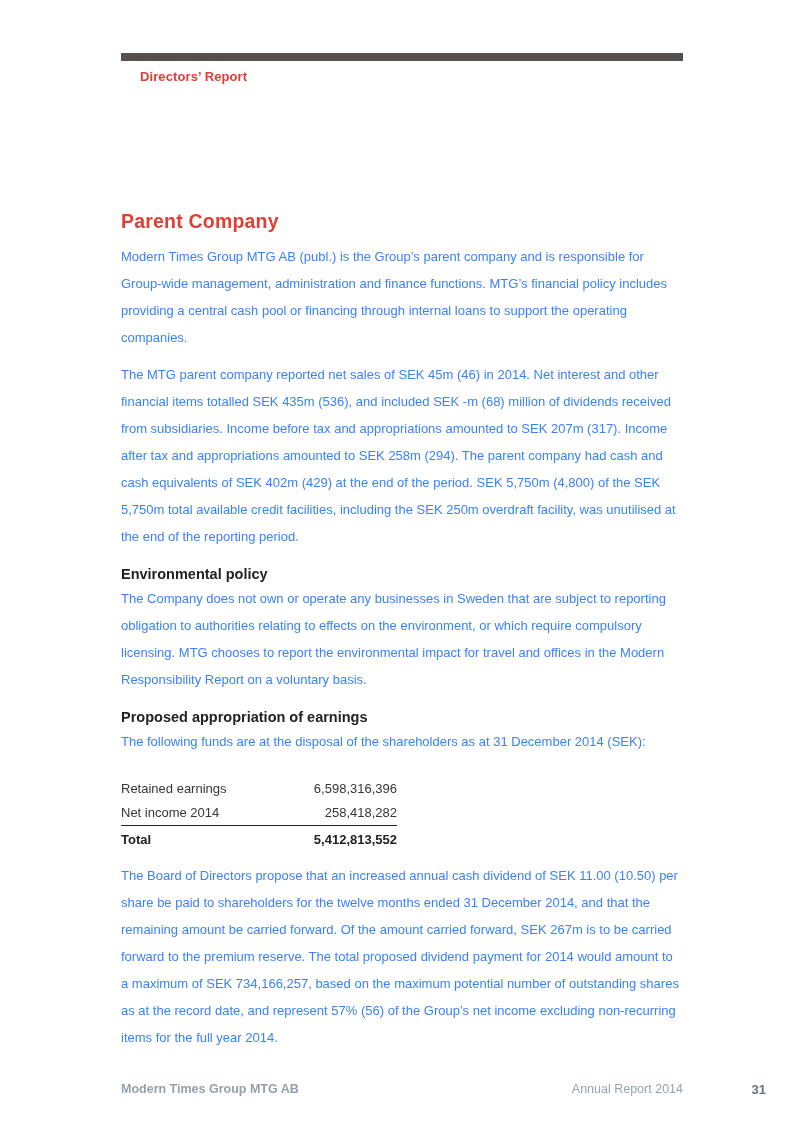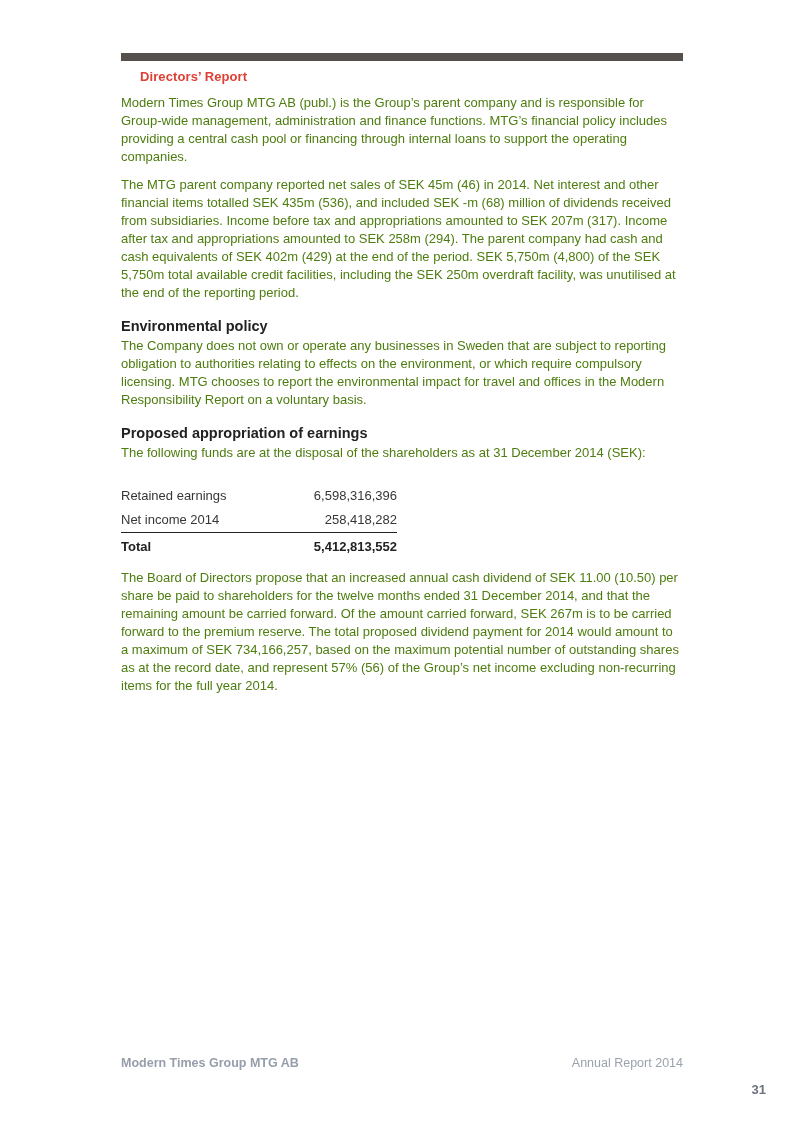--- a/index.html
+++ b/index.html
@@ -35,22 +35,22 @@
   }
   .page-title {
     margin-top: 126px;
     font-size: 19.5px;
     font-weight: bold;
     color: #de4035;
     letter-spacing: 0.2px;
   }
   .body-text {
     font-size: 13px;
-    line-height: 18px;
-    color: #4d7c0f;
+    line-height: 27px;
+    color: #3b82f6;
   }
   p.body-text { margin-top: 10px; }
   .sub-heading {
     margin-top: 16px;
     font-size: 14.5px;
     font-weight: bold;
     color: #222222;
   }
   .sub-heading + p.body-text { margin-top: 3px; }
   .appro-table {
@@ -66,21 +66,21 @@
     padding: 4px 0 5px 0;
   }
   .appro-row.last-funds { border-bottom: 1.5px solid #222222; }
   .appro-row .val { text-align: right; }
   .appro-row.total-row { font-weight: bold; color: #222222; padding-top: 6px; align-items: center; }
   .closing { margin-top: 14px; }
   .footer {
     position: absolute;
     left: 121px;
     right: 117px;
-    top: 1056px;
+    top: 1082px;
     display: flex;
     justify-content: space-between;
     font-size: 12.5px;
   }
   .footer-company { font-weight: bold; color: #969eab; }
   .footer-report { color: #9aa2ad; }
   .page-number {
     position: absolute;
     top: 1082px;
     right: 34px;
@@ -92,20 +92,21 @@
 </head>
 <body>
 
 <div class="page">
   <div class="content">
 
     <div class="topbar"></div>
 
     <div class="section-label">Directors’ Report</div>
 
+    <h1 class="page-title">Parent Company</h1>
 
     <p class="body-text">Modern Times Group MTG AB (publ.) is the Group’s parent company and is responsible for Group-wide management, administration and finance functions. MTG’s financial policy includes providing a central cash pool or financing through internal loans to support the operating companies.</p>
 
     <p class="body-text">The MTG parent company reported net sales of SEK 45m (46) in 2014. Net interest and other financial items totalled SEK 435m (536), and included SEK -m (68) million of dividends received from subsidiaries. Income before tax and appropriations amounted to SEK 207m (317). Income after tax and appropriations amounted to SEK 258m (294). The parent company had cash and cash equivalents of SEK 402m (429) at the end of the period. SEK 5,750m (4,800) of the SEK 5,750m total available credit facilities, including the SEK 250m overdraft facility, was unutilised at the end of the reporting period.</p>
 
     <h2 class="sub-heading">Environmental policy</h2>
 
     <p class="body-text">The Company does not own or operate any businesses in Sweden that are subject to reporting obligation to authorities relating to effects on the environment, or which require compulsory licensing. MTG chooses to report the environmental impact for travel and offices in the Modern Responsibility Report on a voluntary basis.</p>
 
     <h2 class="sub-heading">Proposed appropriation of earnings</h2>

